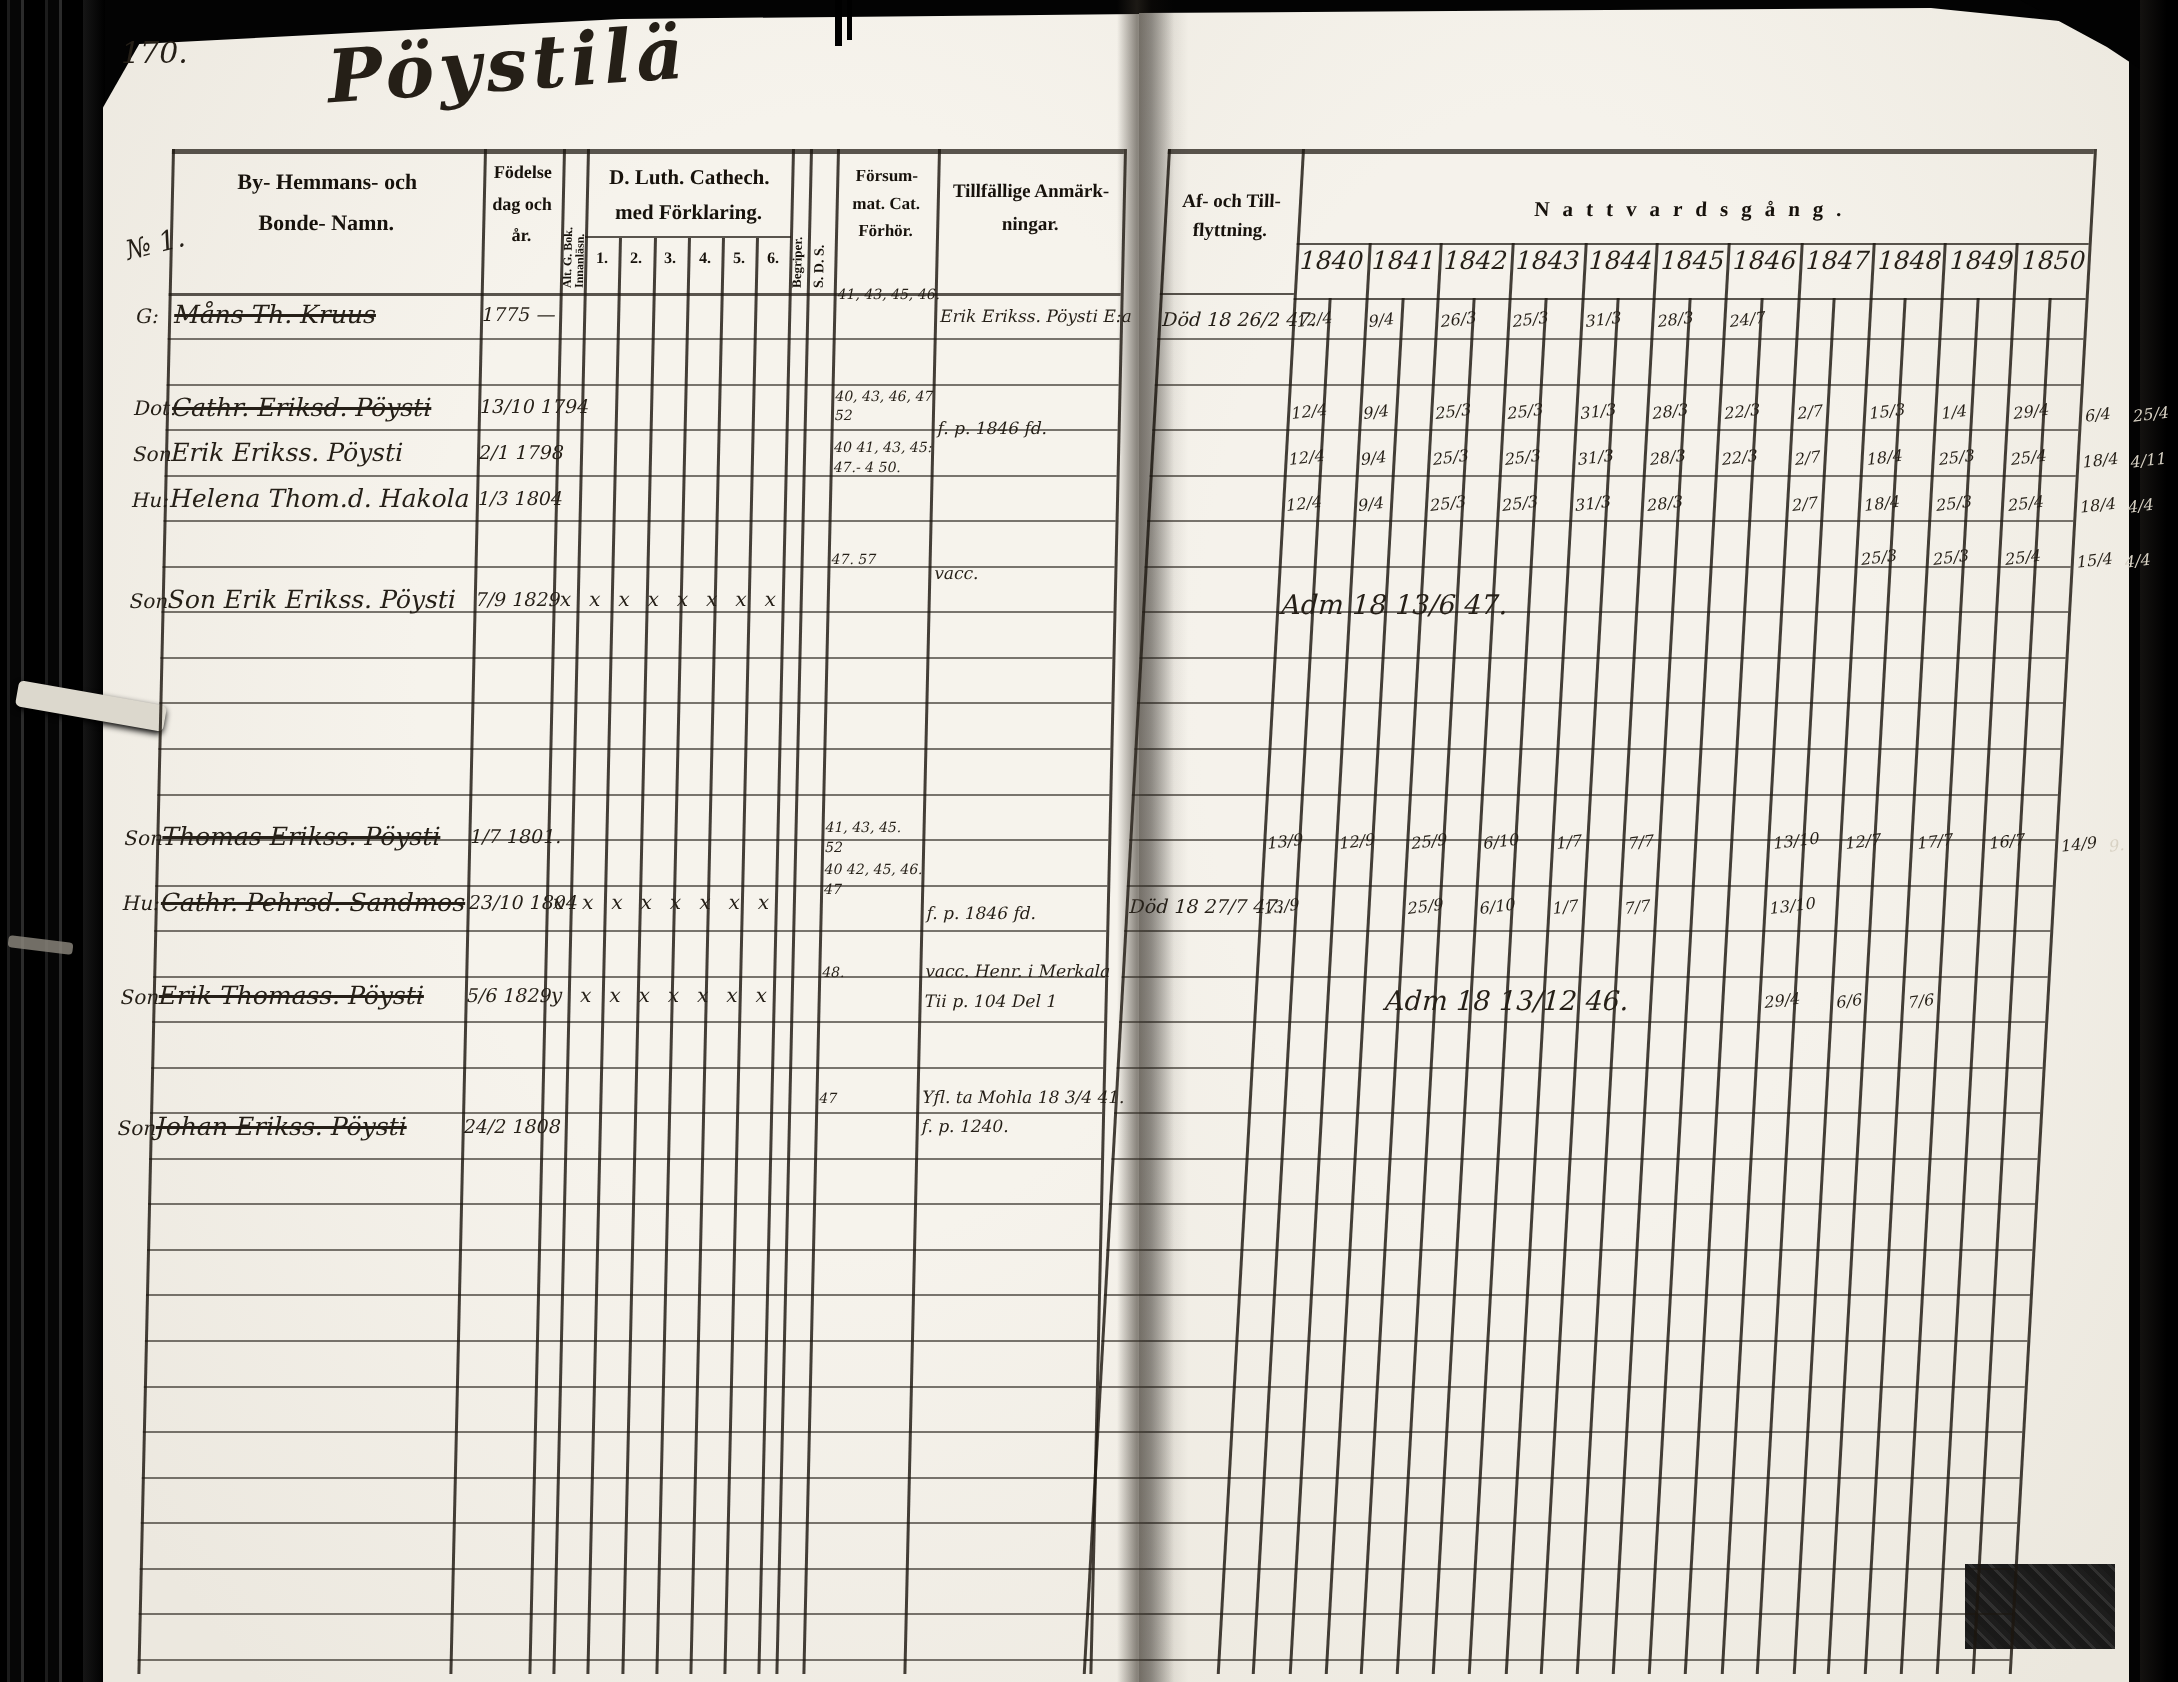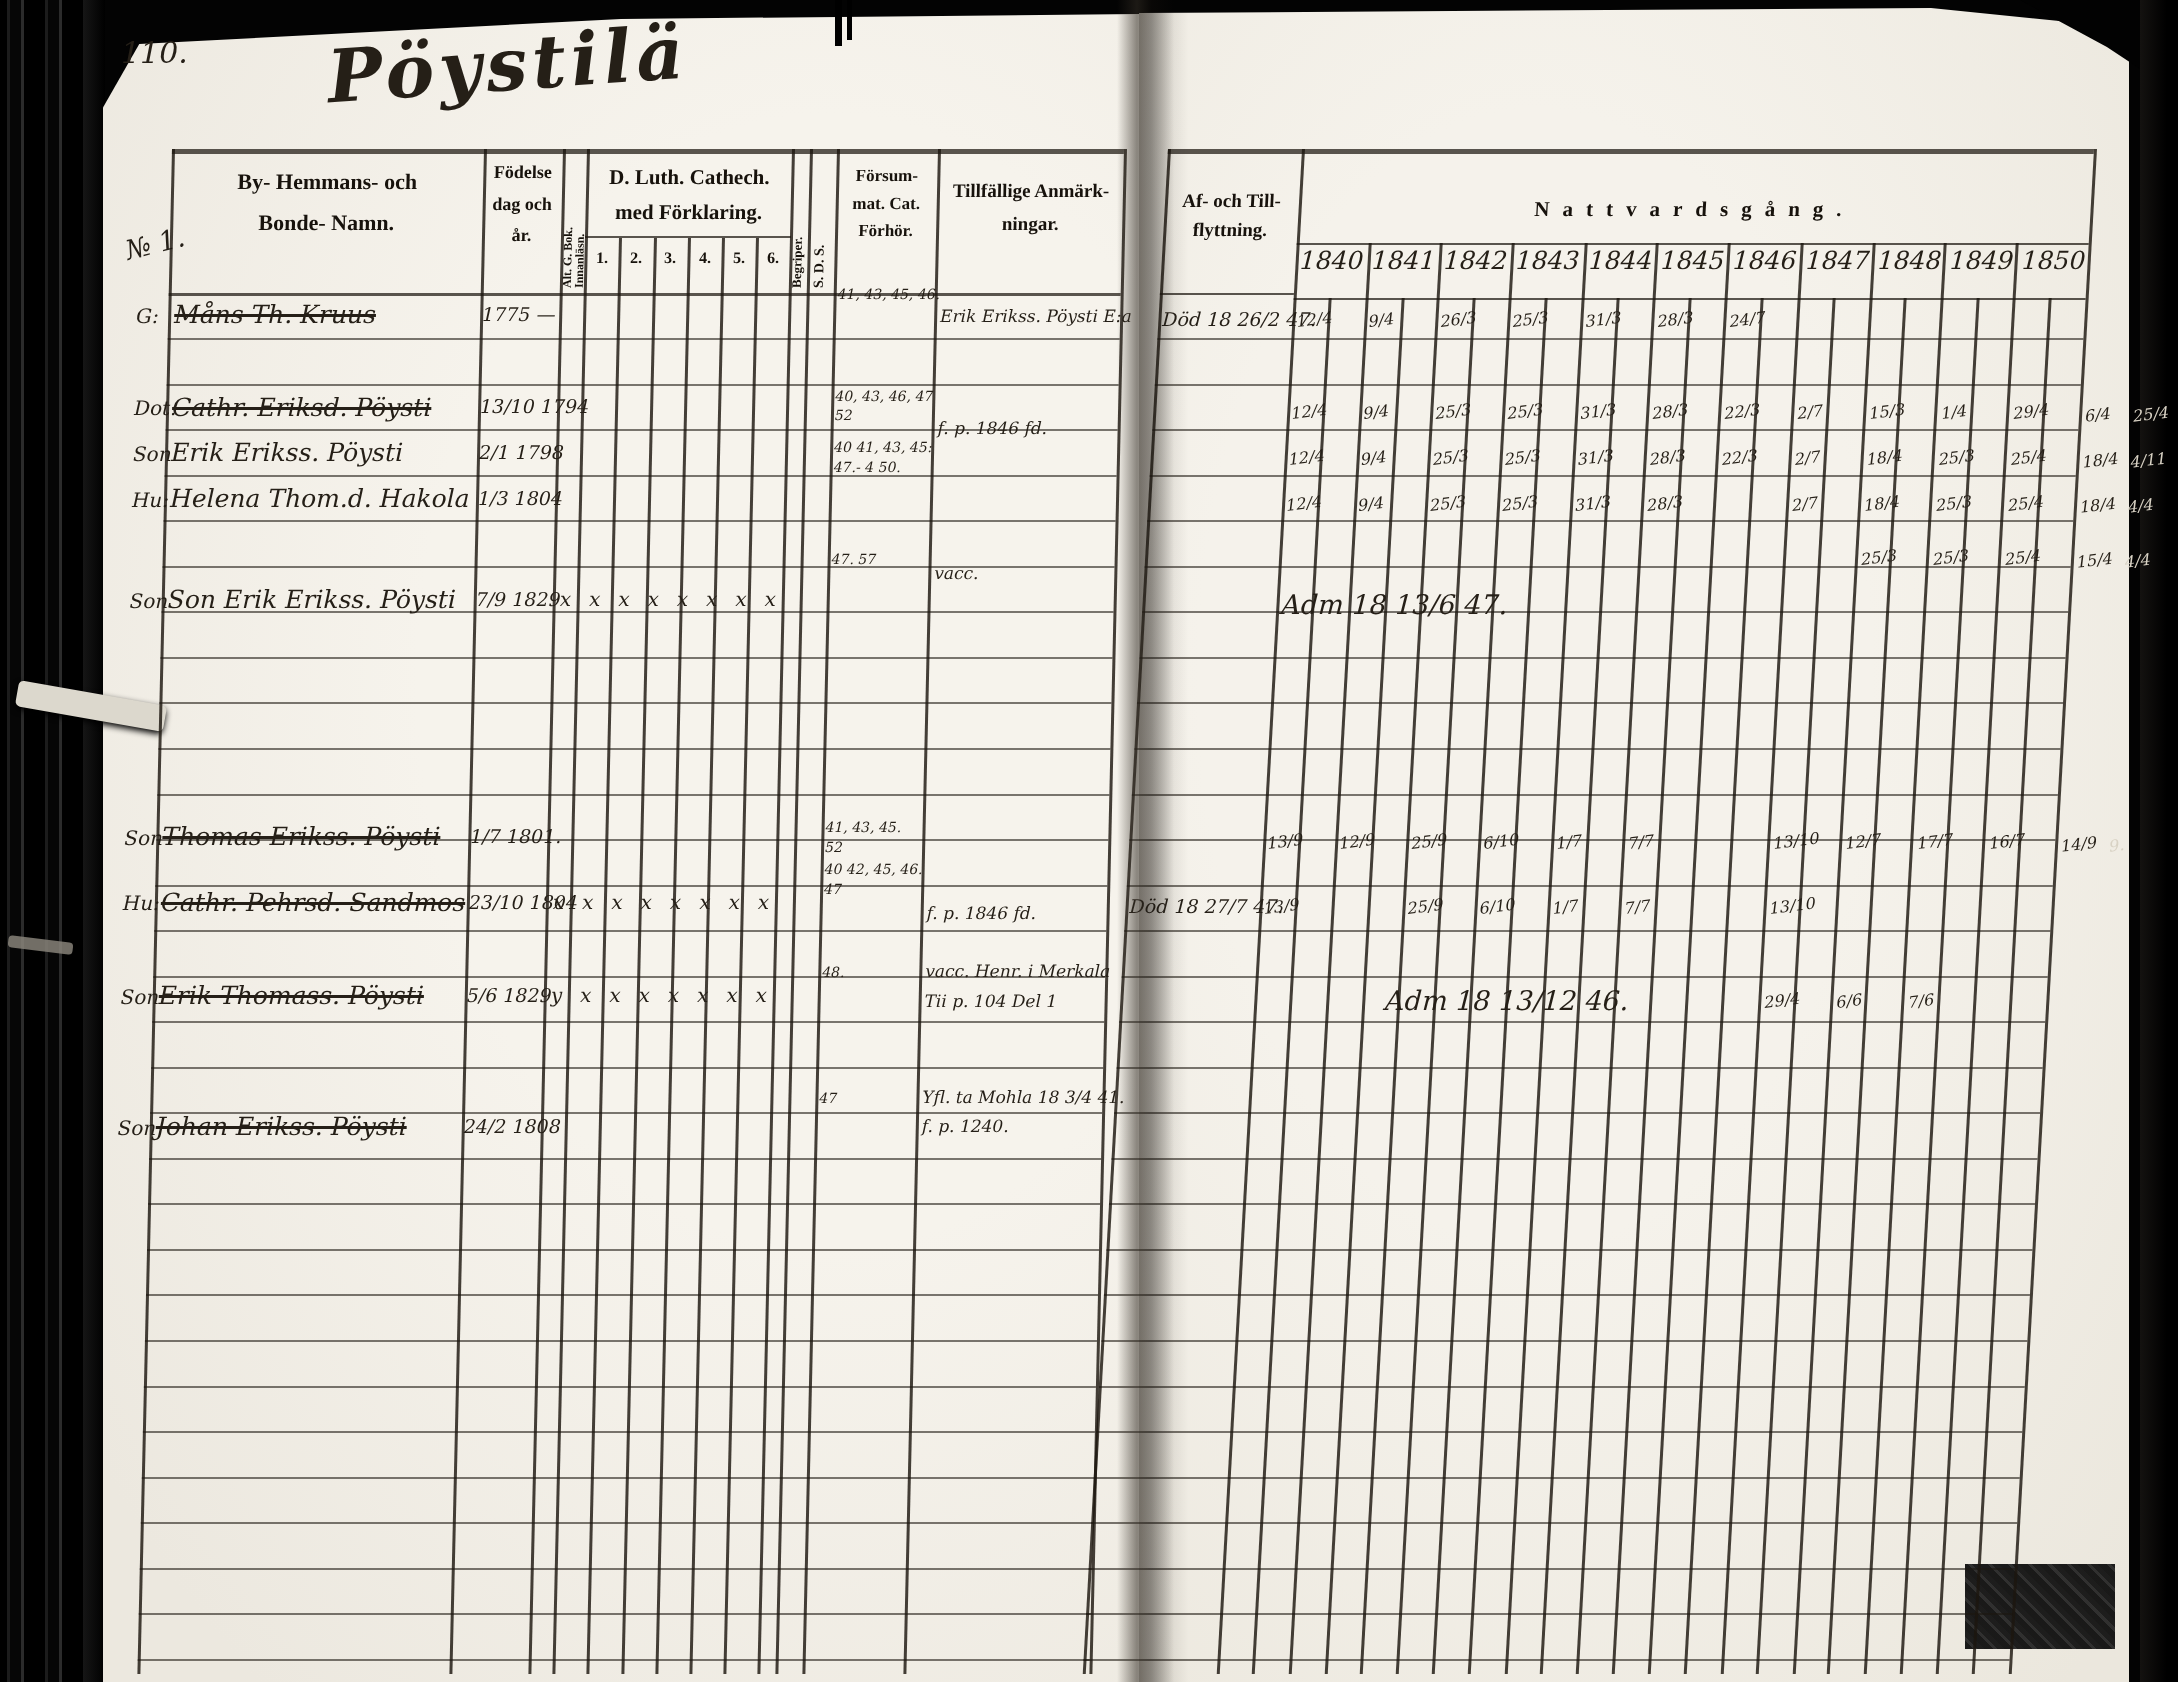--- a/index.html
+++ b/index.html
@@ -57,21 +57,21 @@
   <div class="page page-right"></div>
   <div class="gutter"></div>
   <div class="bindbar" style="left:835px;width:7px;height:46px;z-index:4"></div>
   <div class="bindbar" style="left:847px;width:5px;height:40px;z-index:4"></div>
   <div class="tr-wedge"></div>
   <div class="edge-right"></div>
   <div class="sliver"></div>
   <div class="sliver2"></div>
   <div class="stamp"></div>
 
-  <span class="hand pagenum" style="left:121px;top:38px;z-index:2">110.</span>
+  <span class="hand pagenum" style="left:121px;top:38px;z-index:2">170.</span>
   <span class="hand title" style="left:327px;top:28px;z-index:2">Pöystilä</span>
   <span class="hand nonote" style="left:125px;top:230px;z-index:2">№ 1.</span>
 
   <div class="tab" id="ltab">
     <div id="lgrid">
         <span class="vl" style="left: 28px; top: 0px; height: 1525px; position: absolute;"></span>
         <span class="vl" style="left: 340px; top: 0px; height: 1525px; position: absolute;"></span>
         <span class="vl" style="left: 419px; top: 0px; height: 1525px; position: absolute;"></span>
         <span class="vl" style="left: 443px; top: 0px; height: 1525px; position: absolute;"></span>
         <span class="vl" style="left: 477px; top: 89px; height: 1436px; position: absolute;"></span>

